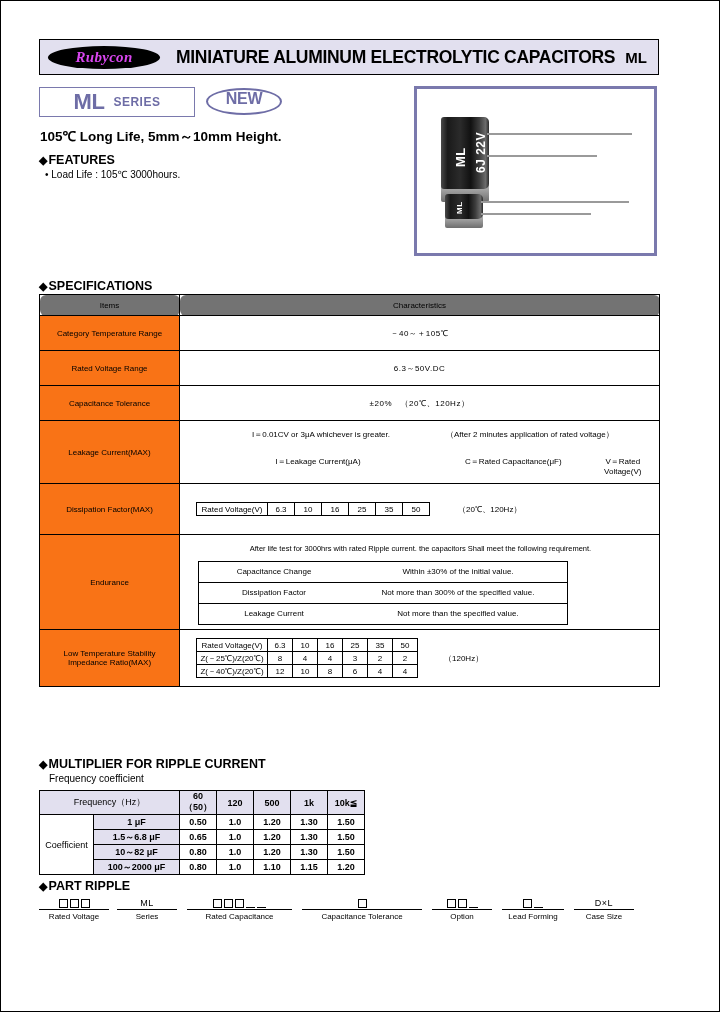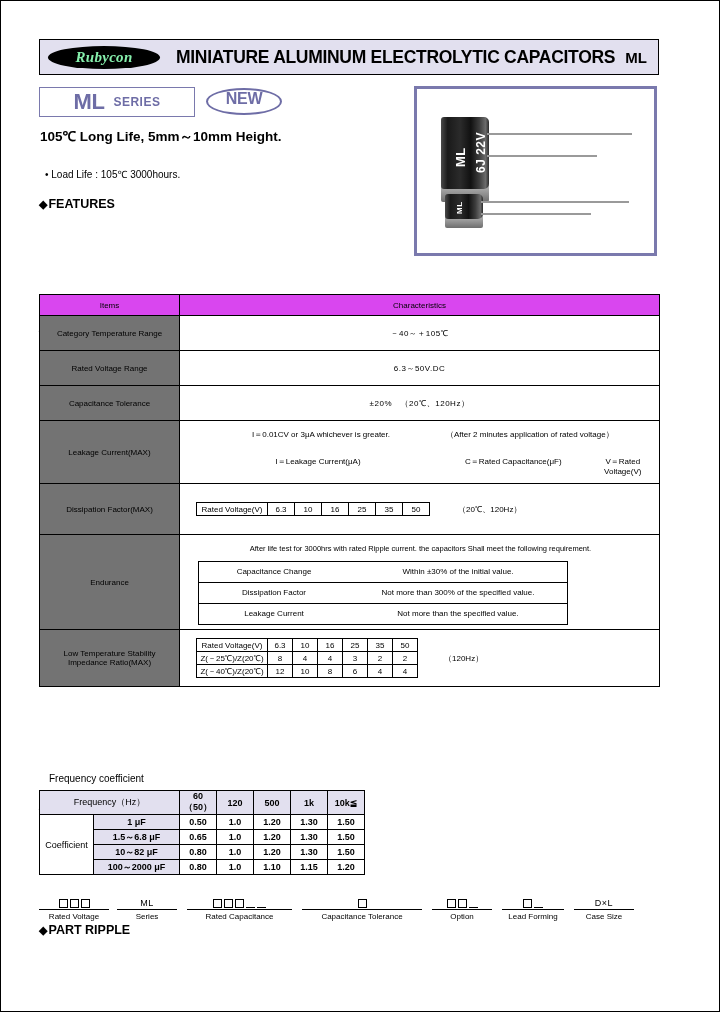--- a/index.html
+++ b/index.html
@@ -39,21 +39,21 @@
     width: 112px; height: 23px;
     margin-left: 8px;
     background: #000;
     border-radius: 50%;
     display: flex;
     align-items: center;
     justify-content: center;
     flex: 0 0 auto;
   }
   .logo-text {
-    color: #86efac;
+    color: #d946ef;
     font-family: "Liberation Serif", serif;
     font-style: italic;
     font-weight: bold;
     font-size: 15px;
     letter-spacing: 0.3px;
   }
   .title-text {
     margin-left: 16px;
     font-size: 17.5px;
     font-weight: bold;
@@ -110,21 +110,20 @@
     font-size: 13.5px;
     font-weight: bold;
     white-space: nowrap;
   }
 
   .sec-head {
     position: absolute;
     font-size: 12.5px;
     font-weight: bold;
     white-space: nowrap;
-    margin-top: 44px;
   }
   .sec-head .dia { font-size: 11px; margin-right: 1px; }
 
   .feature-line {
     position: absolute;
     left: 44px; top: 166px;
     font-size: 10px;
     white-space: nowrap;
   }
 
@@ -172,22 +171,22 @@
   }
   table.spec td, table.spec th {
     border: 1px solid #000;
     font-weight: normal;
     font-size: 8px;
     padding: 0;
     text-align: center;
     vertical-align: middle;
   }
   .spec-main { left: 38px; top: 293px; width: 620px; }
-  .hdr-cell { background: #d946ef; height: 20px; font-size: 8px; }
-  .lbl-cell { background: #737373; text-align: center; font-size: 8px; margin-left: 24px; }
+  .hdr-cell { background: #737373; height: 20px; font-size: 8px; border-radius: 6px; }
+  .lbl-cell { background: #f97316; text-align: center; font-size: 8px; margin-left: 24px; }
   .val-cell { background: #ffffff; }
 
   .big-val { font-size: 11px; letter-spacing: 0.5px; }
 
   .leak-wrap { text-align: left; padding: 6px 0 6px 0; border-radius: 10px; }
   .leak-row1 { display: flex; font-size: 8px; padding-left: 16px; margin-top: 4px; }
   .leak-row2 { display: flex; font-size: 8px; padding-left: 16px; margin-top: 16px; margin-bottom: 4px; }
   .leak-a { width: 250px; }
   .leak-c { width: 150px; }
 

